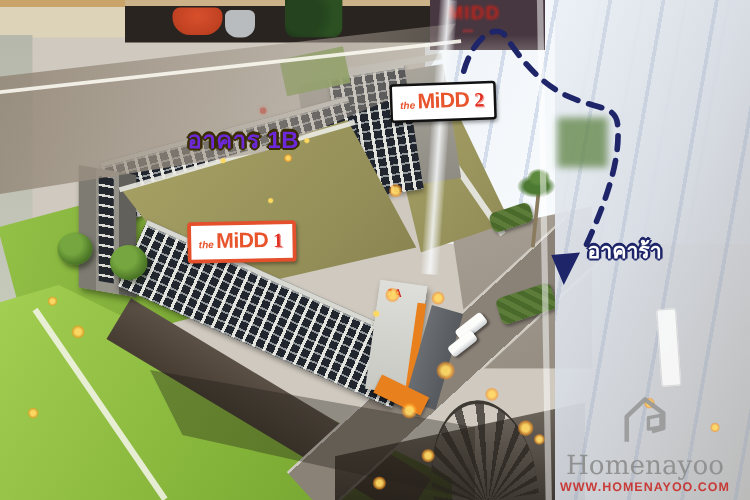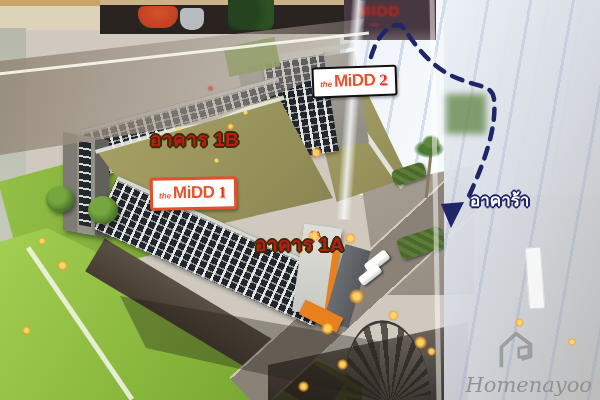--- a/index.html
+++ b/index.html
@@ -13,25 +13,24 @@
       repeating-linear-gradient(90deg, rgba(238,238,232,.95) 0 2.5px, rgba(0,0,0,0) 2.5px 9px),
       repeating-linear-gradient(180deg, rgba(222,226,224,.55) 0 1.5px, rgba(30,35,44,.92) 1.5px 7.5px),
       #3a4047;
     border-top:4px solid #d8d8d2;
     box-shadow:0 2px 4px rgba(0,0,0,.35);
   }
   .concrete{background:linear-gradient(180deg,#a7a49c,#8f8c84);}
 
   
   .thai-label{
-    color:#b91c1c;font-weight:bold;font-size:19px;letter-spacing:.5px;
+    color:#6d28d9;font-weight:bold;font-size:19px;letter-spacing:.5px;
     text-shadow:-2px 0 0 #3a2e00,2px 0 0 #3a2e00,0 -2px 0 #3a2e00,0 2px 0 #3a2e00,
                 -1px -1px 0 #3a2e00,1px 1px 0 #3a2e00,1px -1px 0 #3a2e00,-1px 1px 0 #3a2e00;
     white-space:nowrap;
-    margin-top:28px;
   }
   .entrance-label{
     color:#ffffff;font-weight:bold;font-size:17px;
     text-shadow:-2px 0 0 #1e2569,2px 0 0 #1e2569,0 -2px 0 #1e2569,0 2px 0 #1e2569,
                 -1px -1px 0 #1e2569,1px 1px 0 #1e2569,1px -1px 0 #1e2569,-1px 1px 0 #1e2569;
     white-space:nowrap;
   }
   .midd-logo{
     display:inline-flex;align-items:baseline;background:#ffffff;
     padding:3px 8px 4px 6px;border-radius:3px;white-space:nowrap;
@@ -52,22 +51,22 @@
         background:radial-gradient(circle at 40% 35%, #76a63f 0 35%, #4a7526 70%, #33591a 100%);
         box-shadow:2px 3px 4px rgba(20,30,10,.5);}
   .hedge{position:absolute;border-radius:5px;
          background:repeating-linear-gradient(45deg,#5d7c3a 0 4px,#4a6a2c 4px 8px);
          box-shadow:1px 2px 3px rgba(0,0,0,.4);}
   .van{position:absolute;background:linear-gradient(180deg,#fdfdfb 55%,#c9cdd1 100%);
        border-radius:3px;box-shadow:1px 2px 2px rgba(0,0,0,.45);}
 
   
   #watermark{right:8px;bottom:4px;width:152px;text-align:center;opacity:.92;}
-  #wm-brand{font-family:"DejaVu Serif","Liberation Serif",serif;font-style:italic;
-            font-size:21px;color:#8d8d8d;line-height:1;text-align:right;}
+  #wm-brand{font-family:"DejaVu Serif","Liberation Serif",serif;
+            font-size:21px;color:#8d8d8d;line-height:1;}
   #wm-url{font-size:10px;font-weight:bold;color:#c8302c;letter-spacing:.8px;margin-top:2px;}
 </style>
 </head>
 <body>
 
 <div id="scene">
 
   <div class="abs" style="left:340px;top:0;width:260px;height:195px;
        background:
          repeating-linear-gradient(100deg, rgba(150,170,205,.35) 0 3px, rgba(0,0,0,0) 3px 34px),
@@ -233,25 +232,25 @@
     <span class="nm">MiDD</span>
     <span class="num">2</span>
   </div>
 
   <div class="abs midd-logo" style="left:150px;top:177px;border:3px solid #e5502c;transform:rotate(-1deg);">
     <span class="pre">the</span>
     <span class="nm">MiDD</span>
     <span class="num">1</span>
   </div>
 
-  <div class="abs thai-label" style="left:255px;top:201px;">อาคาร 1A</div>
 
   <div class="abs entrance-label" style="left:470px;top:186px;">อาคาร้า</div>
 
   <div class="abs" id="watermark">
     <svg width="58" height="42" viewBox="0 0 60 46" fill="none" stroke="#9a9a9a" stroke-width="4" stroke-linejoin="round">
       <path d="M14 42 L14 20 L30 5 L46 17 L46 30 L36 33"></path>
       <path d="M33 21 L44 19 L44 29 L33 31 Z" stroke-width="3"></path>
     </svg>
     <div id="wm-brand">Homenayoo</div>
+    <div id="wm-url">WWW.HOMENAYOO.COM</div>
   </div>
 
 </div>
 
 </body></html>

